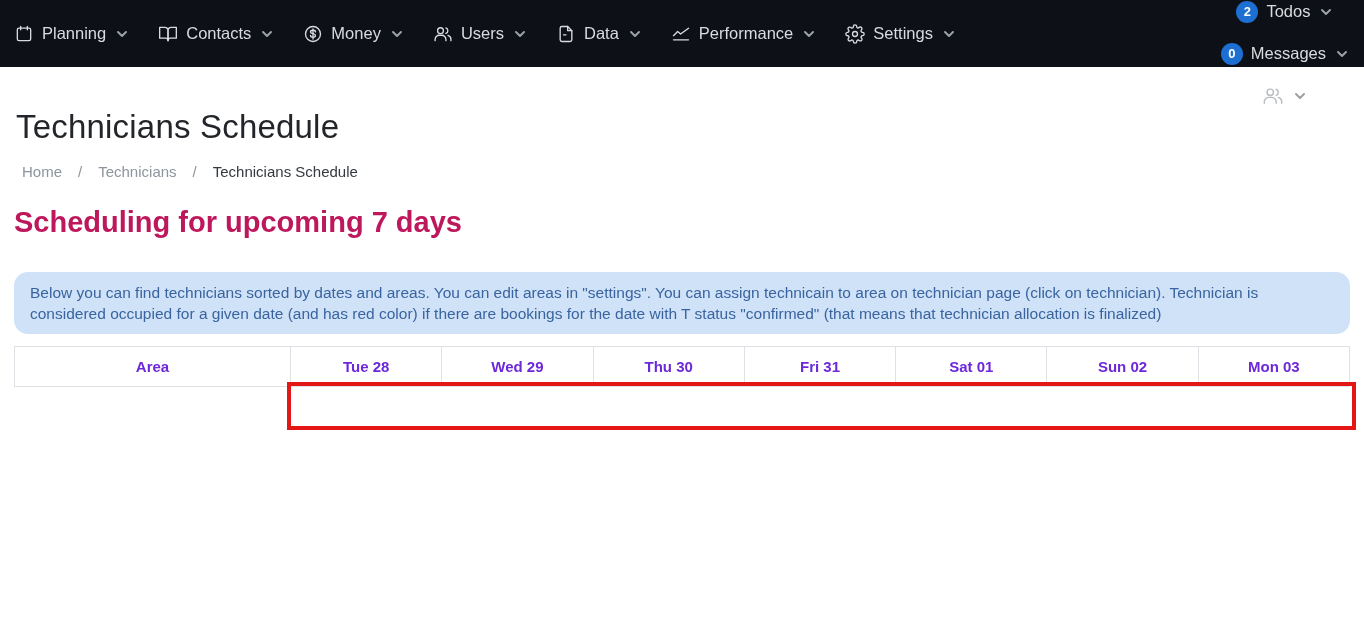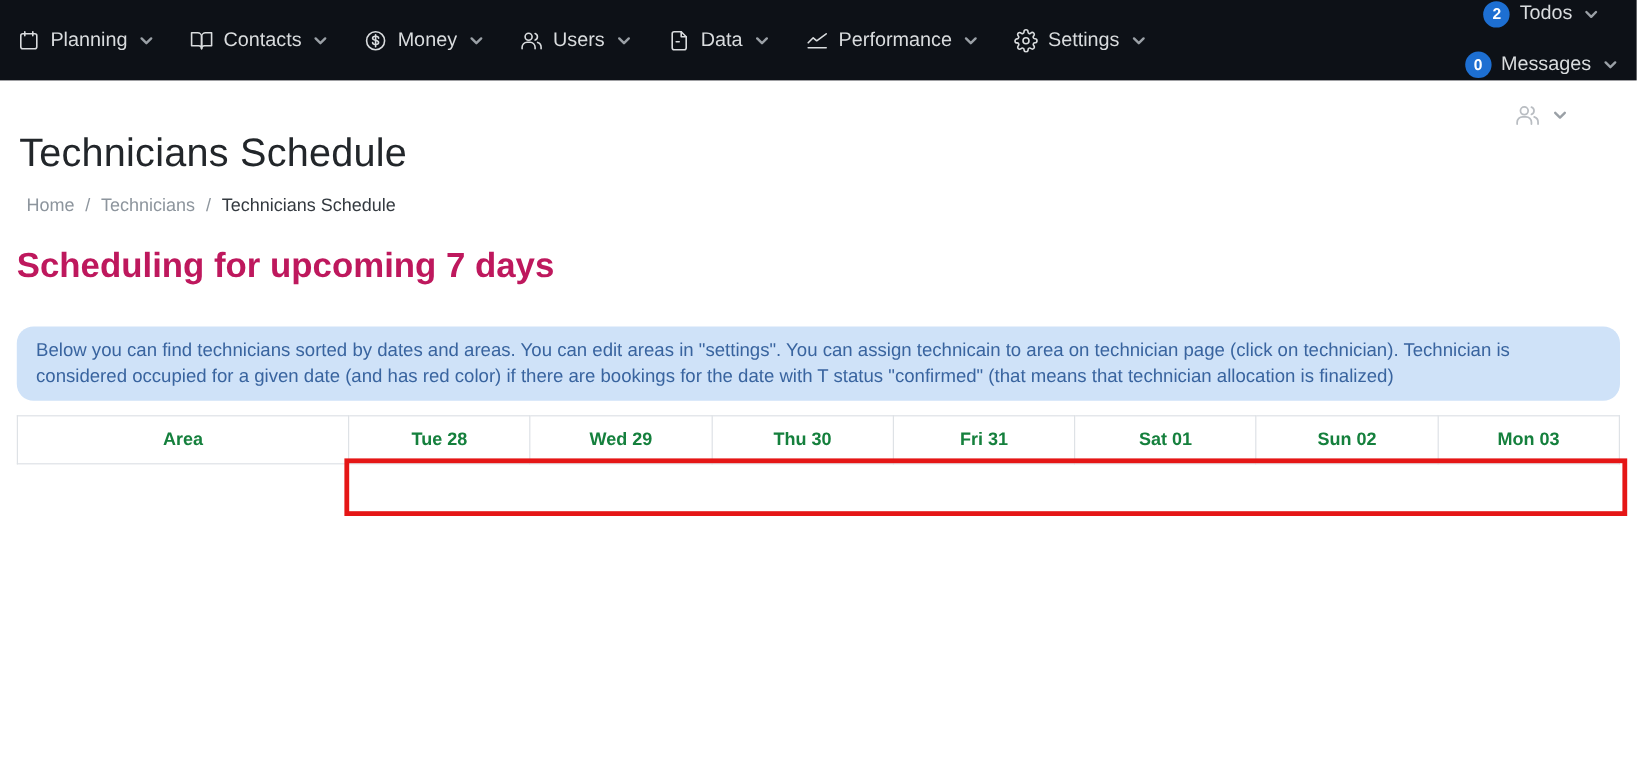--- a/index.html
+++ b/index.html
@@ -25,36 +25,36 @@
     color:#fff; font-size:13px; font-weight:700; display:flex; align-items:center;
     justify-content:center; }
   .account svg.mi { width:22px; height:22px; stroke:#b9bdc2; fill:none; stroke-width:1.6;
     stroke-linecap:round; stroke-linejoin:round; }
 
   
   .content { padding:0 14px; }
   .page-title { margin:41px 0 0 2px; font-size:33px; line-height:38px; font-weight:500;
     color:#22262a; letter-spacing:.2px; }
   .breadcrumb { margin:17px 0 0 8px; font-size:15px; color:#8d959d;
-    display:flex; align-items:flex-start; gap:9px; }
+    display:flex; align-items:flex-start; gap:16px; }
   .breadcrumb .crumb { cursor:pointer; }
   .breadcrumb .sep { color:#8d959d; }
   .breadcrumb .current { color:#343a40; }
   .section-heading { margin:27px 0 0 0; font-size:29px; line-height:31px; font-weight:700;
     color:#be185d; }
   .alert { margin-top:34px; background:var(--alert-bg,#cfe2f8); color:var(--alert-text,#39649f);
     border-radius:14px; padding:10px 16px; font-size:15.5px; line-height:21px; }
 
   
   .table-wrap { position:relative; margin-top:12px; }
   table.schedule { width:100%; border-collapse:collapse; table-layout:fixed; font-size:15px; }
   table.schedule col.area-col { width:276px; }
   table.schedule th, table.schedule td { border:1px solid #dee2e6; text-align:center;
     height:40px; padding:0 6px; }
-  table.schedule th { font-weight:700; color:#15803d;margin-left:15px; }
+  table.schedule th { font-weight:700; color:#6d28d9;margin-left:15px; }
   table.schedule td { color:#212529; }
   td.tech-cell { color:var(--accent-green,#2eb85c); cursor:pointer; }
   .highlight-box { position:absolute; left:273px; top:36px; right:-6px; height:48px;
     border:4px solid var(--highlight-red,#e01515); pointer-events:none; }
 </style>
 </head>
 <body>
 
 <nav class="navbar">
   <div class="nav-left">

